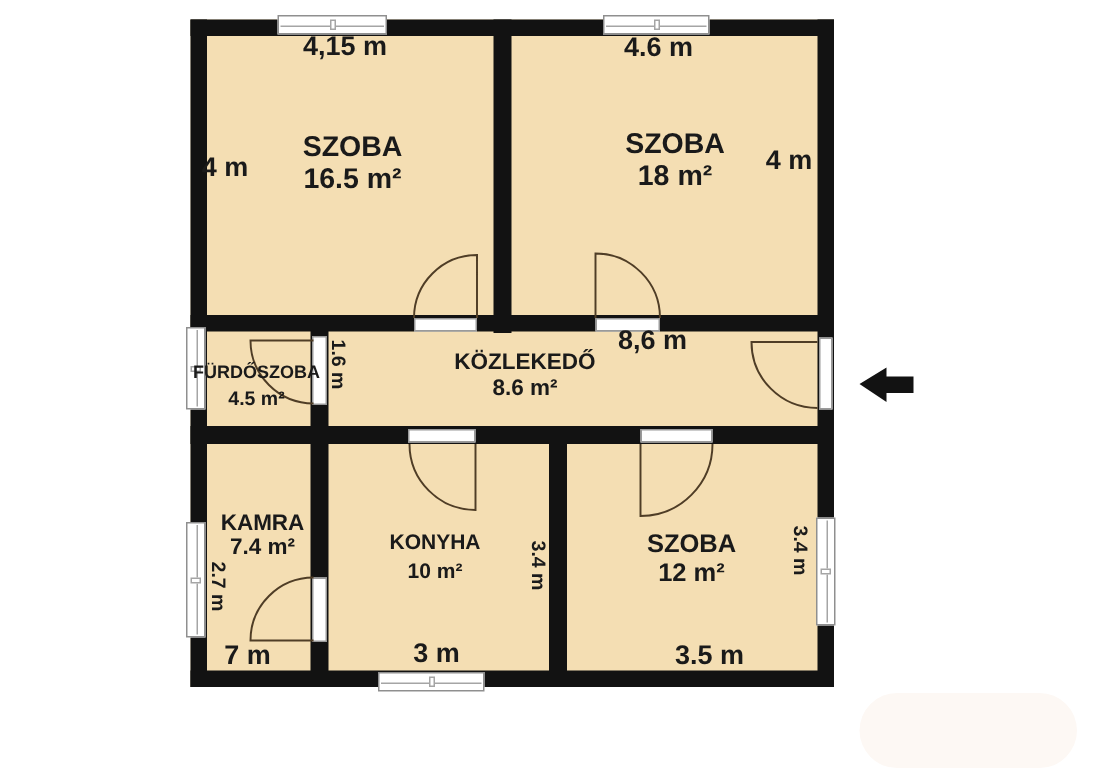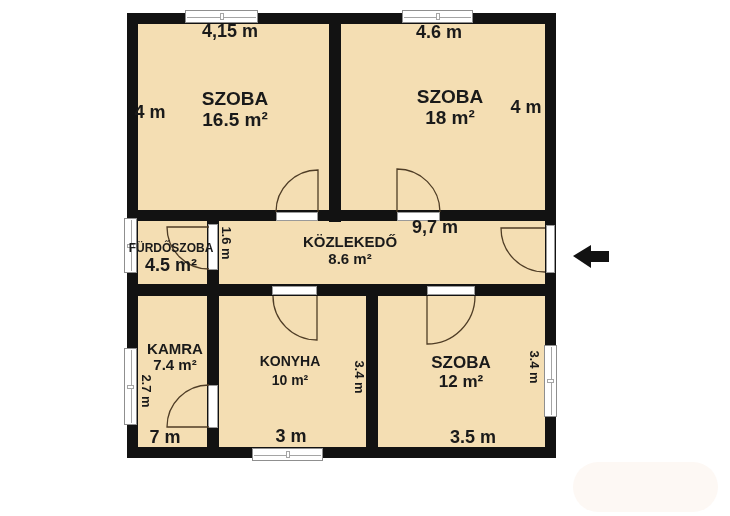--- a/index.html
+++ b/index.html
@@ -78,21 +78,21 @@
   <div class="room-label" style="left:235px;top:109px;font-size:19px;line-height:21px;">
     <span>SZOBA</span>
     <span>16.5 m²</span>
   </div>
   <div class="room-label" style="left:450px;top:107px;font-size:19px;line-height:21px;">
     <span>SZOBA</span>
     <span>18 m²</span>
   </div>
   <div class="room-label" style="left:171px;top:257px;font-size:12px;line-height:17px;text-align:center;">
     <span>FÜRDŐSZOBA</span>
-    <span style="font-size:18px;">4.5 m²</span>
+    <span style="font-size:13px;">4.5 m²</span>
   </div>
   <div class="room-label" style="left:350px;top:250px;font-size:15px;line-height:17px;">
     <span>KÖZLEKEDŐ</span>
     <span>8.6 m²</span>
   </div>
   <div class="room-label" style="left:175px;top:357px;font-size:15px;line-height:16px;">
     <span>KAMRA</span>
     <span>7.4 m²</span>
   </div>
   <div class="room-label" style="left:290px;top:371px;font-size:14px;line-height:19px;">
@@ -102,21 +102,21 @@
   <div class="room-label" style="left:461px;top:372px;font-size:17px;line-height:19px;">
     <span>SZOBA</span>
     <span>12 m²</span>
   </div>
 
   <span class="dim" style="left:230px;top:31px;">4,15 m</span>
   <span class="dim" style="left:439px;top:32px;">4.6 m</span>
   <span class="dim" style="left:150px;top:112px;">4 m</span>
   <span class="dim" style="left:526px;top:107px;">4 m</span>
   <span class="dim vert" style="left:226px;top:243px;">1.6 m</span>
-  <span class="dim" style="left:435px;top:227px;">9,7 m</span>
+  <span class="dim" style="left:435px;top:227px;">8,6 m</span>
   <span class="dim vert" style="left:146px;top:391px;">2.7 m</span>
   <span class="dim" style="left:165px;top:437px;">7 m</span>
   <span class="dim" style="left:291px;top:436px;">3 m</span>
   <span class="dim vert" style="left:359px;top:377px;">3.4 m</span>
   <span class="dim" style="left:473px;top:437px;text-align:center;">3.5 m</span>
   <span class="dim vert" style="left:534px;top:367px;">3.4 m</span>
 
   <div class="smudge"></div>
 </div>
 

